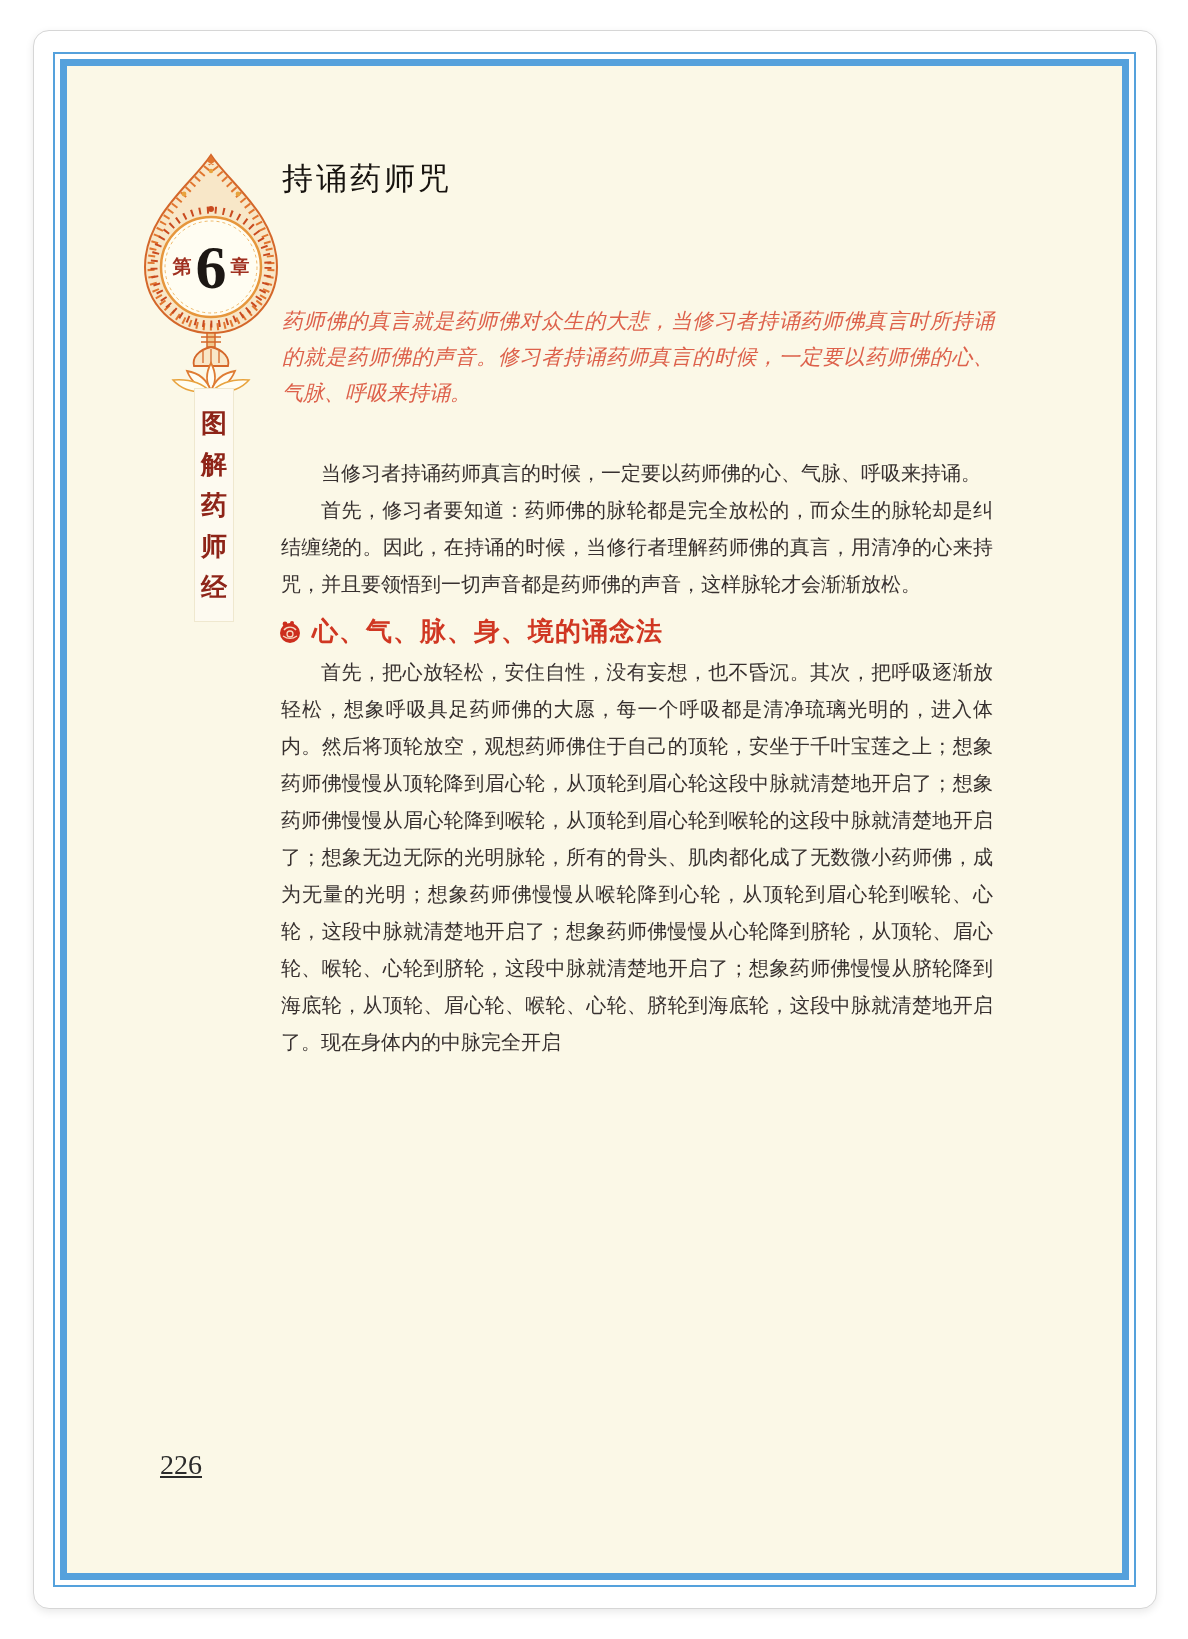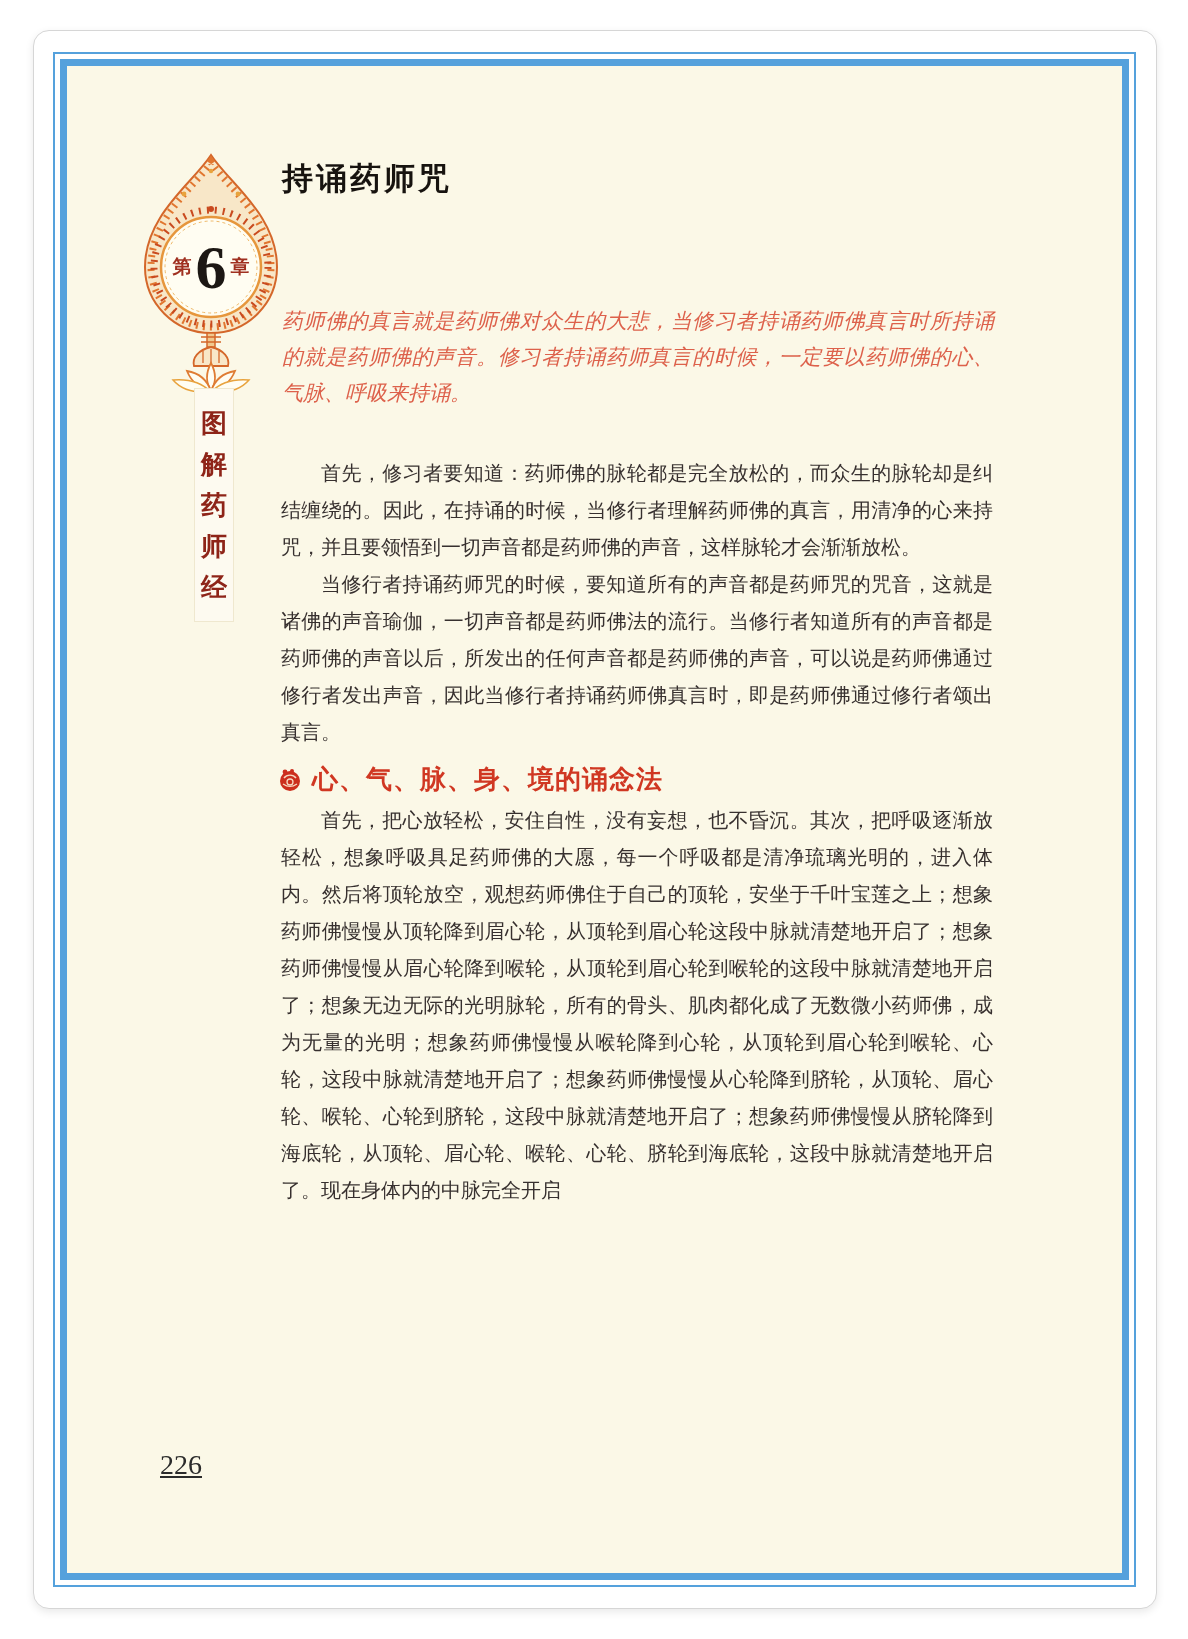--- a/index.html
+++ b/index.html
@@ -35,21 +35,21 @@
     position:absolute;left:160px;top:357px;width:38px;height:232px;
     background:#fdfaf0;border:1px solid #efe8cf;
     display:flex;flex-direction:column;align-items:center;justify-content:center;gap:15px;
   }
   .spine span{
     font-size:26px;font-weight:bold;color:#8e2418;line-height:1;
     font-family:"Liberation Sans","DejaVu Sans",sans-serif;
   }
   
   .kicker{
-    position:absolute;left:248px;top:127px;font-size:31px;font-weight:bold;
+    position:absolute;left:248px;top:127px;font-size:31px;font-weight:normal;
     color:#17130f;letter-spacing:3px;
     font-family:"Liberation Sans","DejaVu Sans",sans-serif;
   }
   .title{
     position:absolute;left:245px;top:181px;font-size:53px;font-weight:900;
     color:#c3231a;letter-spacing:3px;
     font-family:"Liberation Serif","DejaVu Serif",serif;
   }
   
   .lead{
@@ -121,22 +121,22 @@
     <span>药</span>
     <span>师</span>
     <span>经</span>
   </div>
 
   <div class="kicker">持诵药师咒</div>
 
   <div class="lead">药师佛的真言就是药师佛对众生的大悲，当修习者持诵药师佛真言时所持诵的就是药师佛的声音。修习者持诵药师真言的时候，一定要以药师佛的心、气脉、呼吸来持诵。</div>
 
   <div class="bodycol">
+    <p>当修习者持诵药师真言的时候，一定要以药师佛的心、气脉、呼吸来持诵。</p>
     <p>首先，修习者要知道：药师佛的脉轮都是完全放松的，而众生的脉轮却是纠结缠绕的。因此，在持诵的时候，当修行者理解药师佛的真言，用清净的心来持咒，并且要领悟到一切声音都是药师佛的声音，这样脉轮才会渐渐放松。</p>
-    <p>当修行者持诵药师咒的时候，要知道所有的声音都是药师咒的咒音，这就是诸佛的声音瑜伽，一切声音都是药师佛法的流行。当修行者知道所有的声音都是药师佛的声音以后，所发出的任何声音都是药师佛的声音，可以说是药师佛通过修行者发出声音，因此当修行者持诵药师佛真言时，即是药师佛通过修行者颂出真言。</p>
 
     <div class="section-head">
       <svg width="26" height="26" viewBox="0 0 26 26">
         <circle cx="13" cy="14" r="10" fill="#cc2e1d"></circle>
         <circle cx="8" cy="5" r="2.4" fill="#cc2e1d"></circle>
         <circle cx="15" cy="4" r="2" fill="#cc2e1d"></circle>
         <path d="M7,11 a7,6 0 0,1 12,0" fill="none" stroke="#f6d9c2" stroke-width="1.4"></path>
         <circle cx="13" cy="15" r="3" fill="none" stroke="#f6d9c2" stroke-width="1.3"></circle>
         <path d="M6,17 q7,5 14,0" fill="none" stroke="#f6d9c2" stroke-width="1.2"></path>
       </svg>

